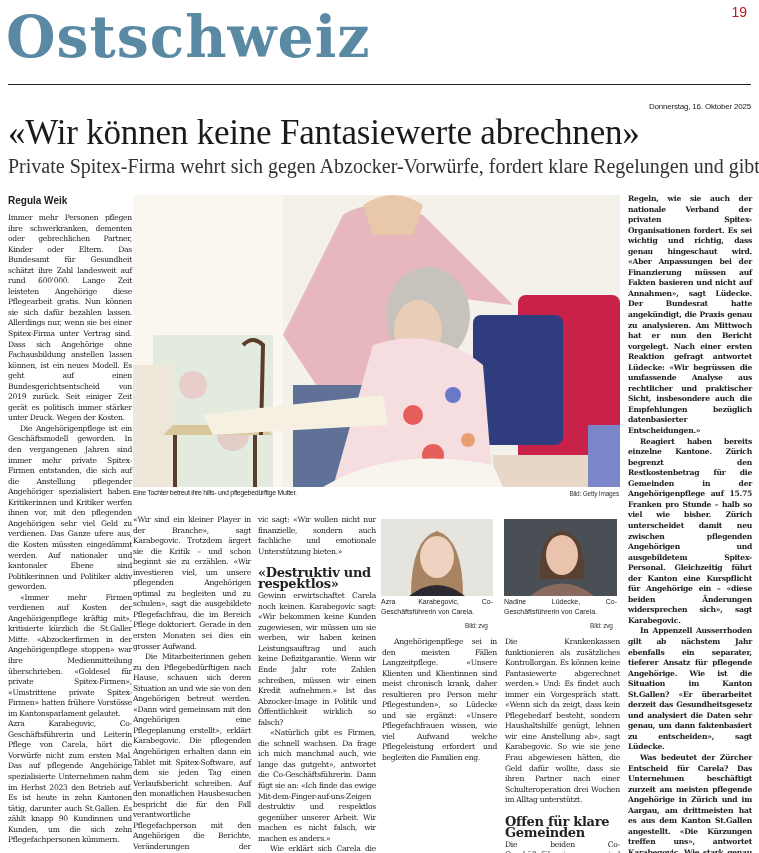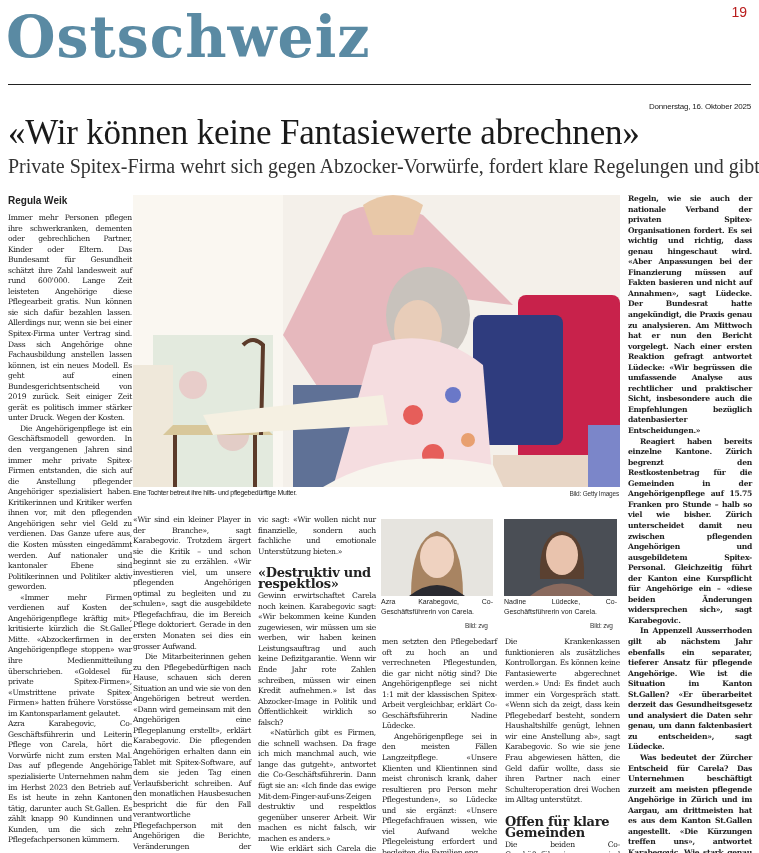--- a/index.html
+++ b/index.html
@@ -111,21 +111,20 @@
     <rect width="113" height="77" fill="#4a4e55"></rect>
     <path d="M36 60 Q34 15 58 12 Q82 15 80 60 Z" fill="#5a4030"></path>
     <ellipse cx="58" cy="36" rx="16" ry="20" fill="#e9c3ad"></ellipse>
     <path d="M26 77 Q58 52 90 77 Z" fill="#8a6a5e"></path>
   </svg>
 </div>
 <div class="abs pcap" style="left:504px; top:597px; width:113px;">Nadine Lüdecke, Co-Geschäftsführerin von Carela.</div>
 <div class="abs credit" style="left:590px; top:622px;">Bild: zvg</div>
 
 <div class="abs col c4">
-  <p>men setzten den Pflegebedarf oft zu hoch an und verrechneten Pflegestunden, die gar nicht nötig sind? Die Angehörigenpflege sei nicht 1:1 mit der klassischen Spitex-Arbeit vergleichbar, erklärt Co-Geschäftsführerin Nadine Lüdecke.</p>
   <p class="ind">Angehörigenpflege sei in den meisten Fällen Langzeitpflege. «Unsere Klienten und Klientinnen sind meist chronisch krank, daher resultieren pro Person mehr Pflegestunden», so Lüdecke und sie ergänzt: «Unsere Pflegefachfrauen wissen, wie viel Aufwand welche Pflegeleistung erfordert und begleiten die Familien eng.</p>
 </div>
 
 <div class="abs col c5">
   <p>Die Krankenkassen funktionieren als zusätzliches Kontrollorgan. Es können keine Fantasiewerte abgerechnet werden.» Und: Es findet auch immer ein Vorgespräch statt. «Wenn sich da zeigt, dass kein Pflegebedarf besteht, sondern Haushaltshilfe genügt, lehnen wir eine Anstellung ab», sagt Karabegovic. So wie sie jene Frau abgewiesen hätten, die Geld dafür wollte, dass sie ihren Partner nach einer Schulteroperation drei Wochen im Alltag unterstützt.</p>
   <h3>Offen für klare Gemeinden</h3>
   <p>Die beiden Co-Geschäftsführerinnen sind offen für klare</p>
 </div>
 
 <div class="abs col c6">

